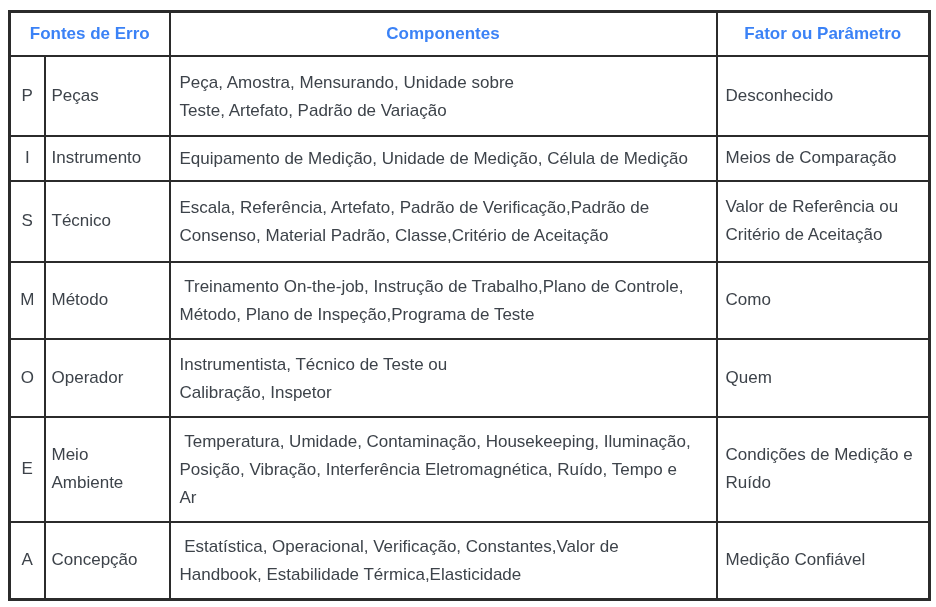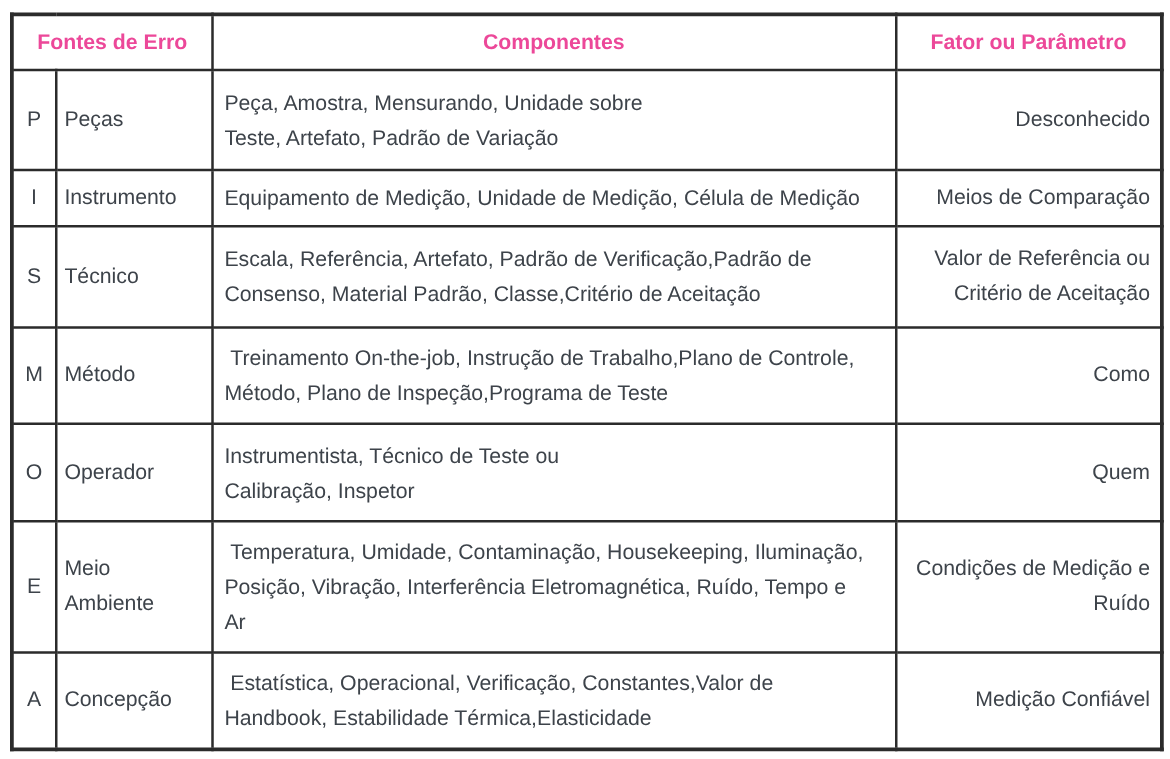--- a/index.html
+++ b/index.html
@@ -24,40 +24,40 @@
     line-height: 28px;
   }
   table.err-table th,
   table.err-table td {
     border: 2px solid #2b2b2b;
     vertical-align: middle;
     overflow: hidden;
   }
   th.hdr {
     font-weight: bold;
-    color: #ec4899;
+    color: #3b82f6;
     text-align: center;
     padding: 2px 4px;
   }
   td.letter {
     text-align: center;
     padding: 2px 2px;
   }
   td.source {
     text-align: left;
     white-space: pre-wrap;
     padding: 2px 6px;
   }
   td.comp {
     text-align: left;
     white-space: pre-wrap;
     padding: 3px 8px 1px 9px;
   }
   td.factor {
-    text-align: right;
+    text-align: left;
     white-space: pre-wrap;
     padding: 2px 8px;
   }
 </style>
 </head>
 <body>
 
 <table class="err-table">
   <colgroup>
     <col style="width:35px">

